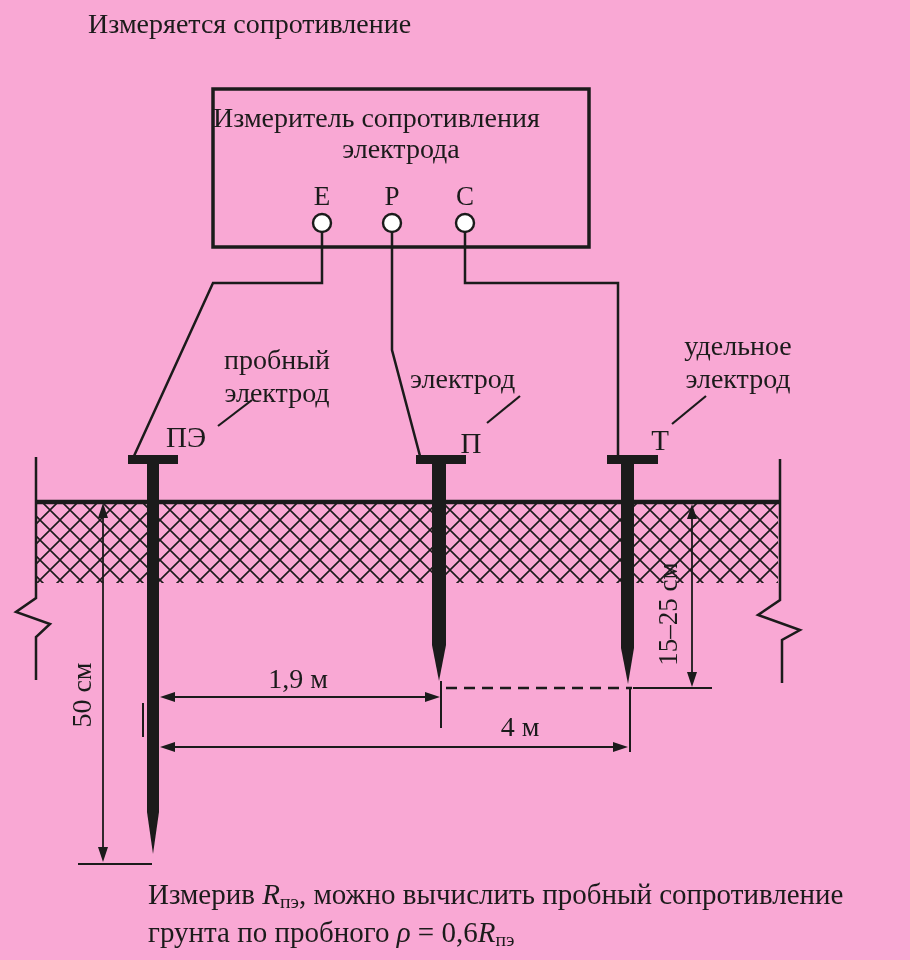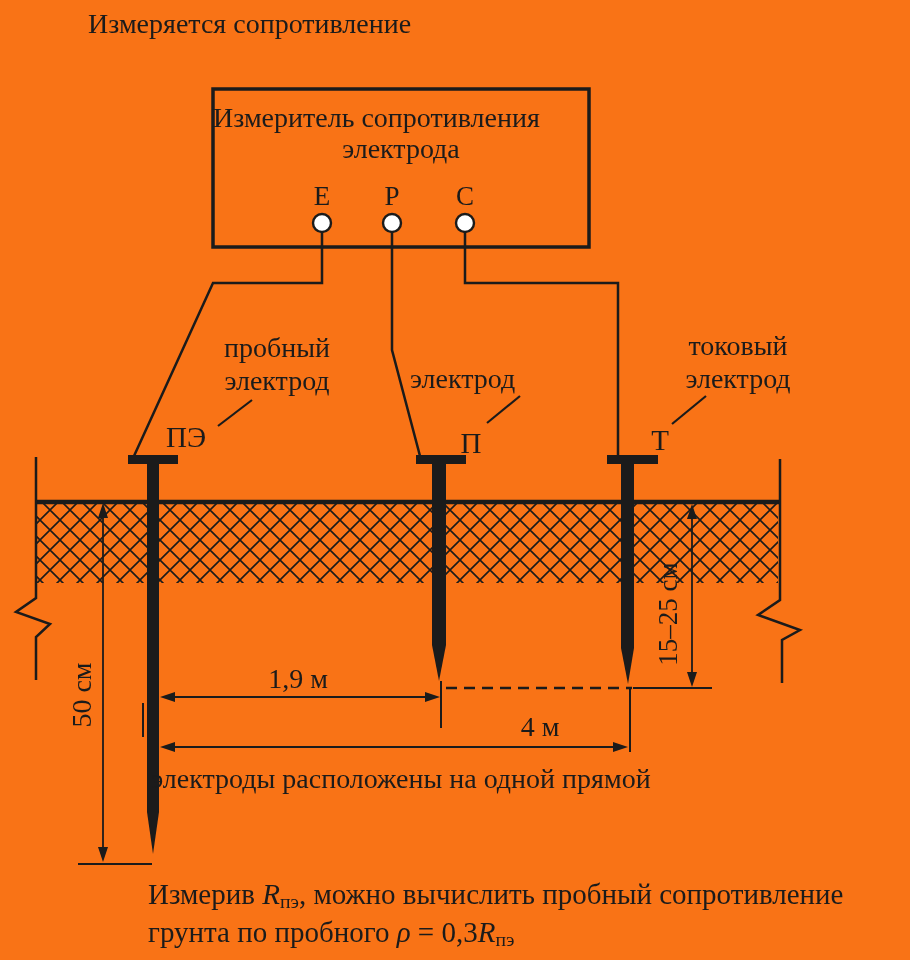--- a/index.html
+++ b/index.html
@@ -1,17 +1,17 @@
 <!DOCTYPE html>
 <html><head>
 <meta charset="utf-8">
 <style>
   html,body{margin:0;padding:0;background:#fff;}
   .stage{
-    position:relative;width:910px;height:960px;background:#f97316;
+    position:relative;width:910px;height:960px;background:#f9a8d4;
     font-family:"Liberation Serif",serif;color:#1b1b1b;overflow:hidden;
   }
   .stage svg{position:absolute;left:0;top:0;}
   .t{position:absolute;white-space:nowrap;color:#1b1b1b;}
   .ctr{transform:translateX(-50%);}
   .ctrblock{text-align:center;}
   .rot{transform:translate(-50%,-50%) rotate(-90deg);transform-origin:center center;}
   .ri{font-style:italic;}
   .sb{font-size:0.68em;vertical-align:-0.22em;letter-spacing:0;}
   .fs28{font-size:28px;}
@@ -100,44 +100,43 @@
 
   <div class="t fs28" style="left:88px;top:8px;">Измеряется сопротивление</div>
 
   <div class="t fs28 ctrblock" style="left:213px;top:102px;width:300px;">Измеритель сопротивления</div>
   <div class="t fs28 ctrblock" style="left:213px;top:133px;width:376px;">электрода</div>
 
   <div class="t fs27 ctr" style="left:322px;top:181px;">Е</div>
   <div class="t fs27 ctr" style="left:392px;top:181px;">Р</div>
   <div class="t fs27 ctr" style="left:465px;top:181px;">С</div>
 
-  <div class="t fs28 lh33 ctr ctrblock" style="left:277px;top:331px;font-family:Liberation Serif, serif;">
+  <div class="t fs28 lh33 ctr ctrblock" style="left:277px;top:343px;font-family:Liberation Serif, serif;">
     <span>пробный</span><br>
     <span>электрод</span>
   </div>
   <div class="t fs28 lh33" style="left:410px;top:329px;">
     <br>
     <span>электрод</span>
   </div>
   <div class="t fs28 lh33 ctr ctrblock" style="left:738px;top:329px;">
-    <span>токовый</span><br>
+    <span>удельное</span><br>
     <span>электрод</span>
   </div>
 
   <div class="t fs29 ctr" style="left:186px;top:421px;">ПЭ</div>
   <div class="t fs29 ctr" style="left:471px;top:427px;">П</div>
   <div class="t fs29 ctr" style="left:660px;top:424px;">Т</div>
 
   <div class="t fs28 rot" style="left:82px;top:695px;">50 см</div>
   <div class="t fs27 rot" style="left:668px;top:614px;">15–25 см</div>
   <div class="t fs28 ctr" style="left:298px;top:663px;">1,9 м</div>
-  <div class="t fs28 ctr" style="left:520px;top:711px;margin-left:20px;">4 м</div>
+  <div class="t fs28 ctr" style="left:520px;top:711px;">4 м</div>
 
-  <div class="t fs28 ctr" style="left:401px;top:763px;">электроды расположены на одной прямой</div>
 
   <div class="t fs29" style="left:148px;top:878px;">
     <span>Измерив </span><span class="ri">R</span><span class="sb">пэ</span><span>, можно вычислить пробный сопротивление</span>
   </div>
   <div class="t fs29" style="left:148px;top:916px;">
-    <span>грунта по пробного </span><span class="ri">ρ</span><span> = 0,3</span><span class="ri">R</span><span class="sb">пэ</span>
+    <span>грунта по пробного </span><span class="ri">ρ</span><span> = 0,6</span><span class="ri">R</span><span class="sb">пэ</span>
   </div>
 
 </div>
 
 </body></html>

